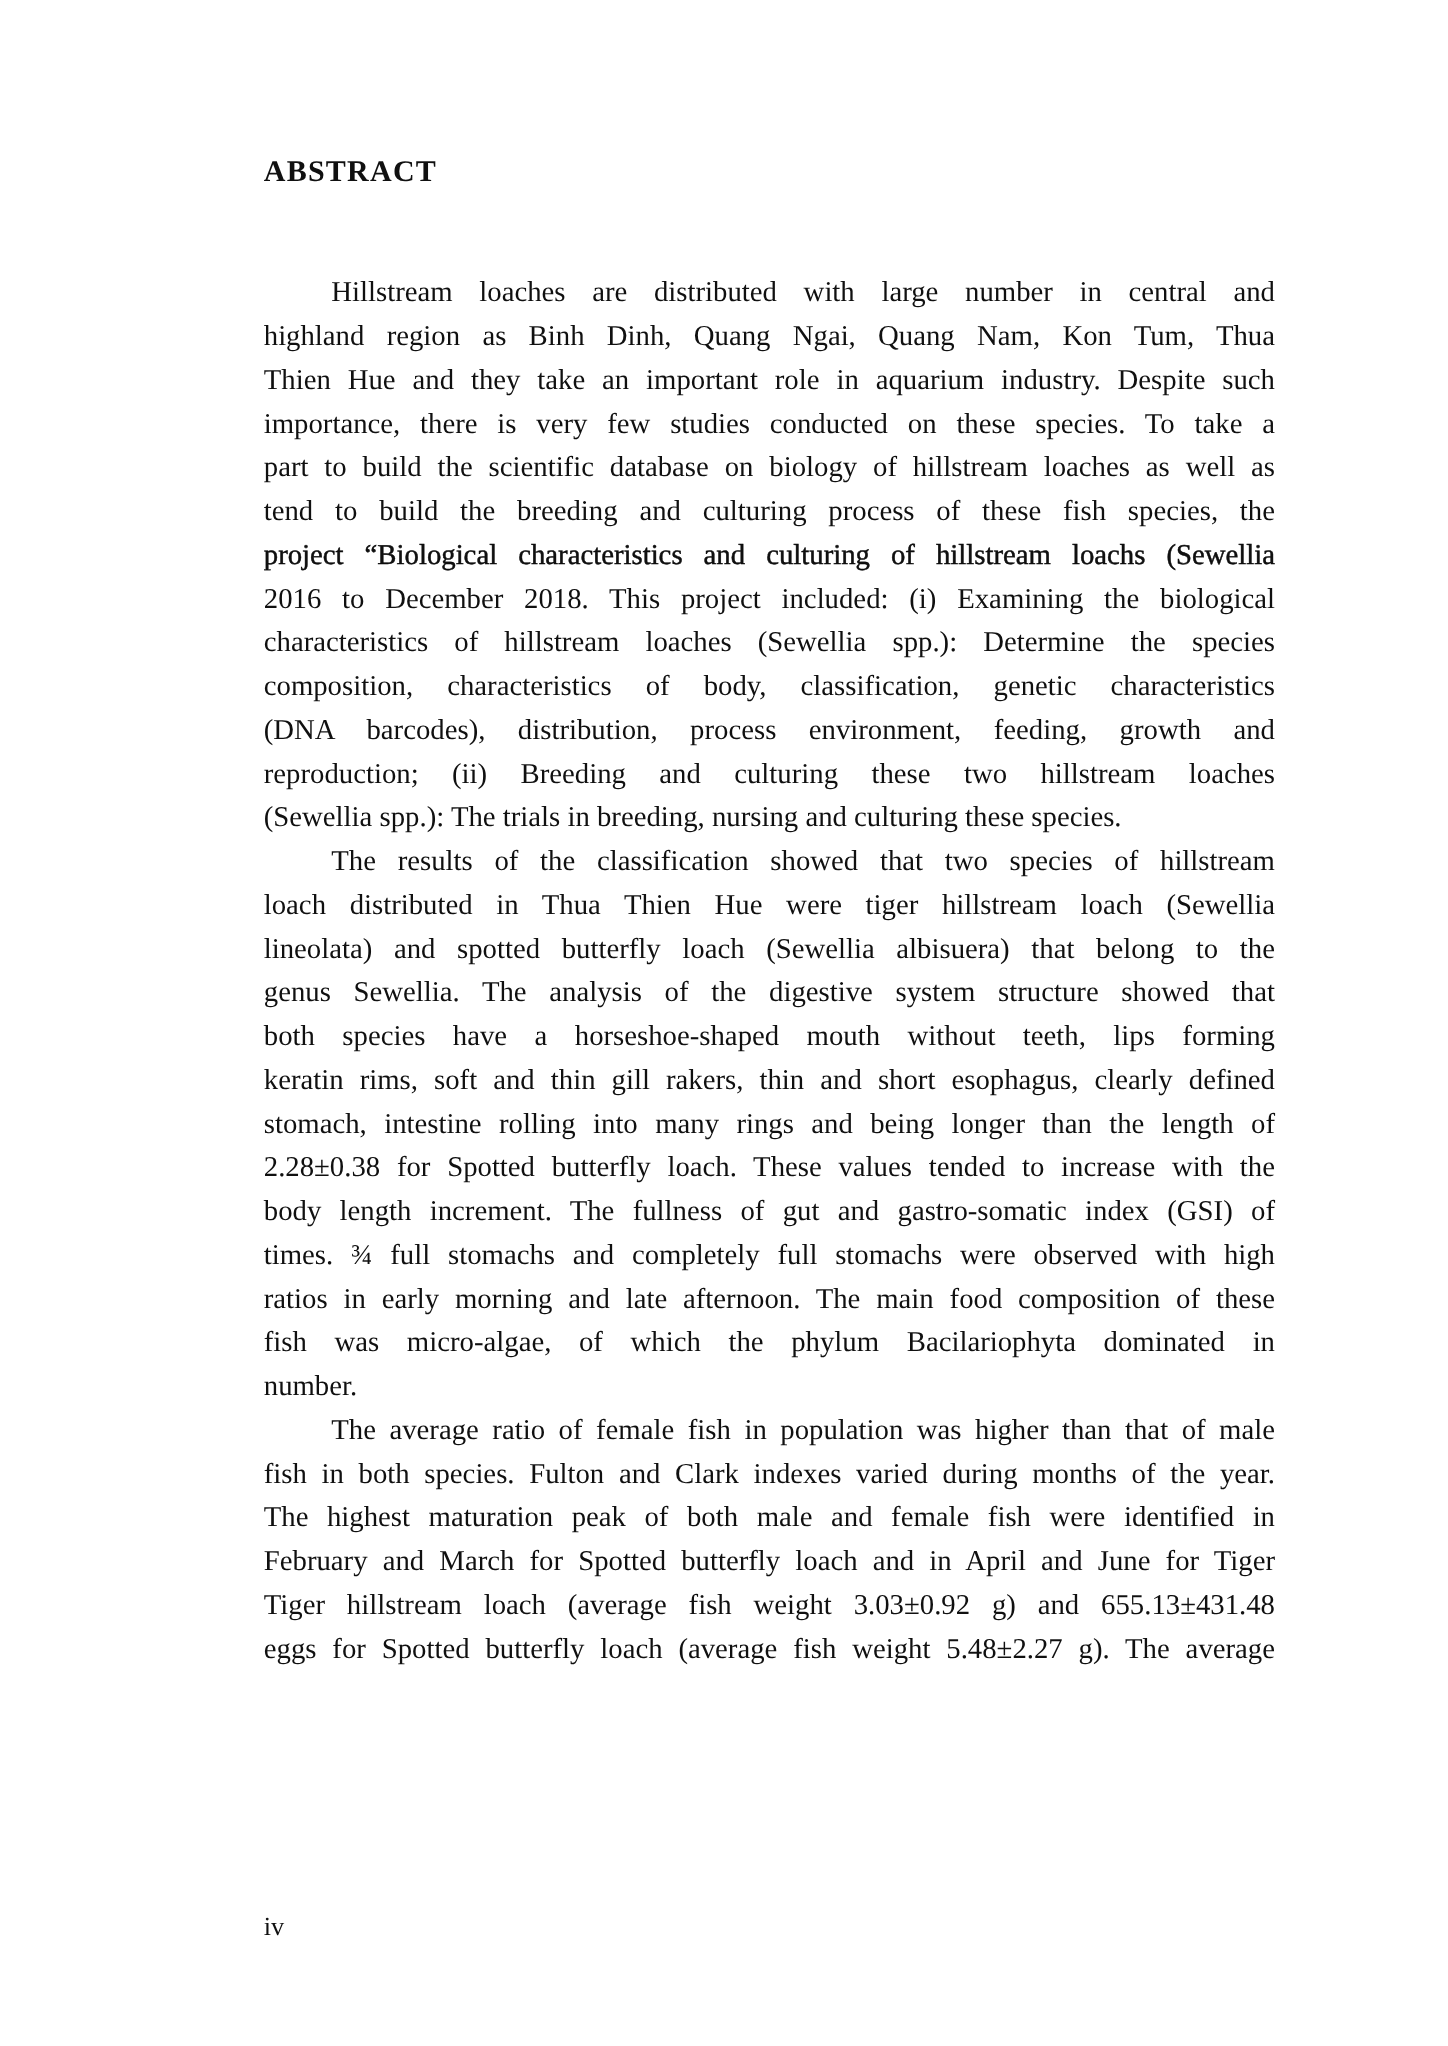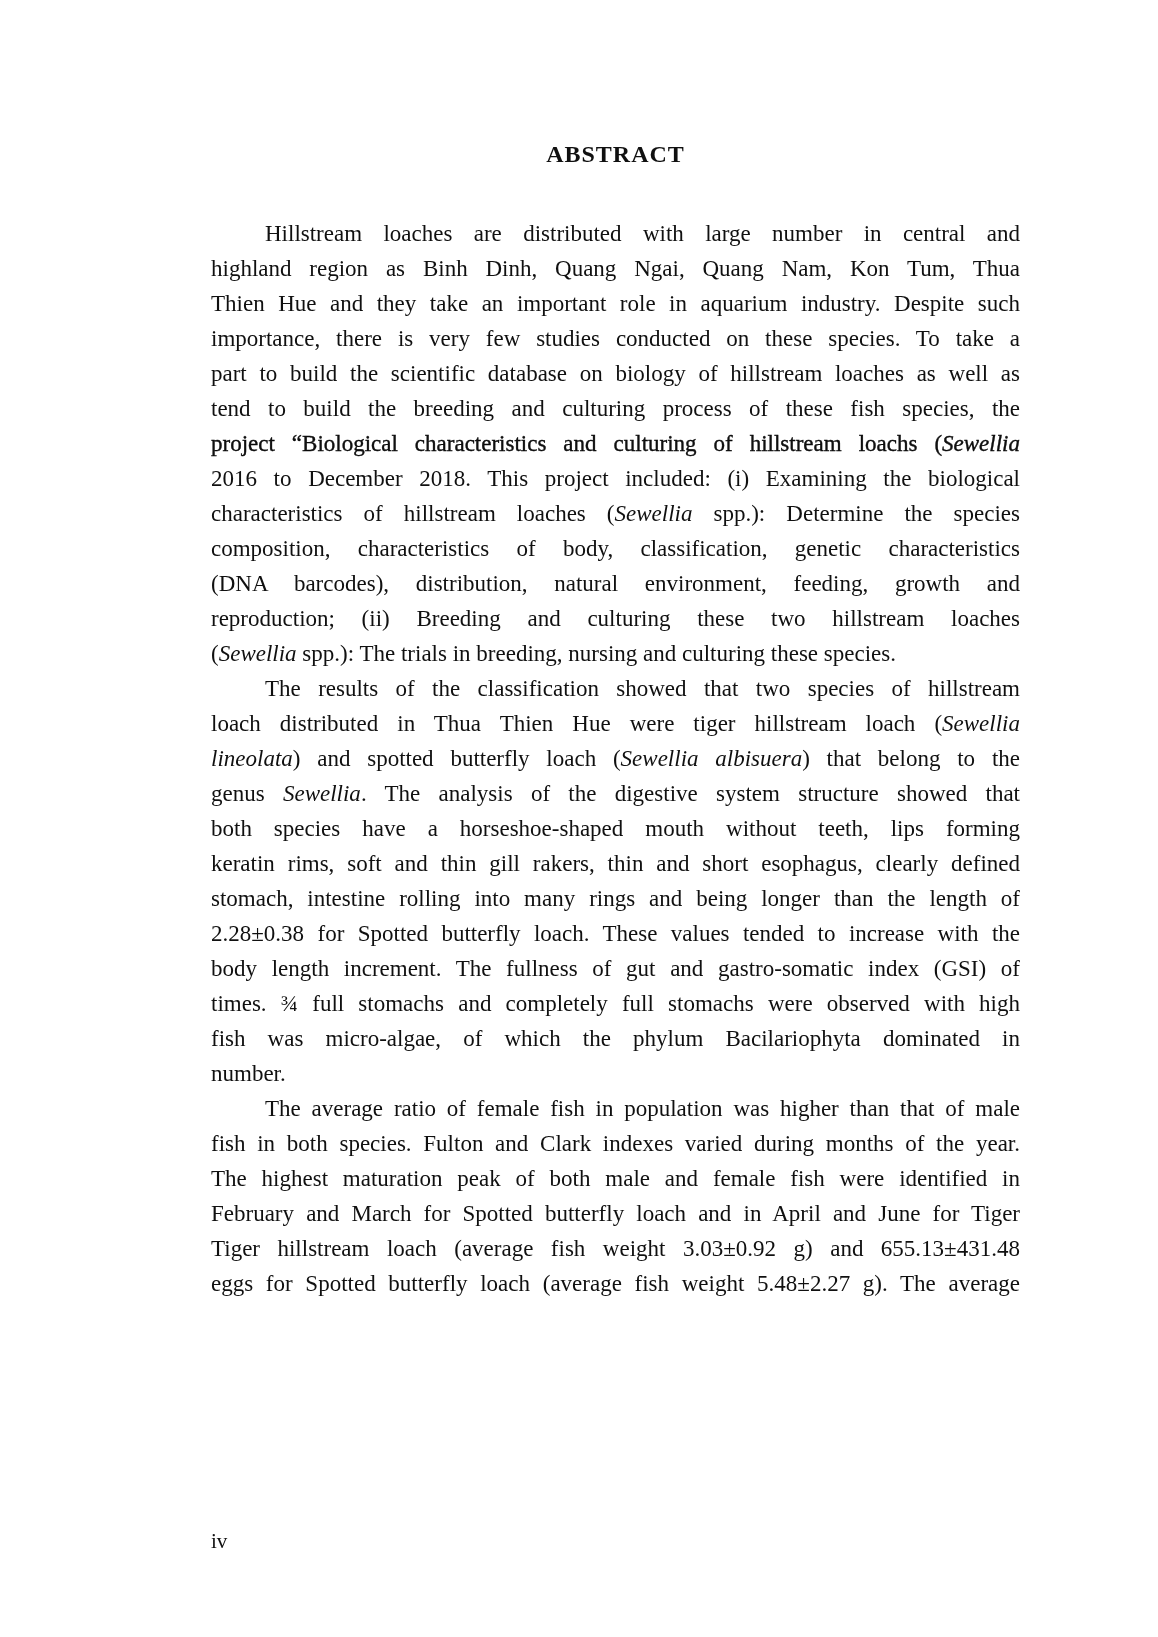--- a/index.html
+++ b/index.html
@@ -7,24 +7,24 @@
     position: relative;
     width: 1158px;
     height: 1637px;
     background: #ffffff;
     font-family: "Liberation Serif", "DejaVu Serif", serif;
     color: #101010;
     overflow: hidden;
   }
   .doc-title {
     position: absolute;
-    top: 140px;
+    top: 124px;
     left: 211px;
     width: 809px;
-    text-align: center;
+    text-align: left;
     font-weight: bold;
     font-size: 24px;
     letter-spacing: 1px;
     line-height: 28px;
   }
   .doc-body {
     position: absolute;
     top: 216px;
     left: 211px;
     width: 809px;
@@ -32,21 +32,21 @@
     line-height: 35px;
   }
   .line {
     text-align: justify;
     text-align-last: justify;
     -moz-text-align-last: justify;
     white-space: nowrap;
   }
   .line.indent { padding-left: 54px; }
   .line.para-end { text-align-last: left; -moz-text-align-last: left; }
-  .it { font-style: italic; }
+  .it { }
   
   .hv { -webkit-text-stroke: 0.35px #000000; }
   .page-number {
     position: absolute;
     top: 1528px;
     left: 211px;
     width: 809px;
     text-align: left;
     font-size: 21px;
     line-height: 26px;
@@ -61,33 +61,34 @@
       <div class="line indent"><span>Hillstream loaches are distributed with large number in central and</span></div>
       <div class="line"><span>highland region as Binh Dinh, Quang Ngai, Quang Nam, Kon Tum, Thua</span></div>
       <div class="line"><span>Thien Hue and they take an important role in aquarium industry. Despite such</span></div>
       <div class="line"><span>importance, there is very few studies conducted on these species. To take a</span></div>
       <div class="line"><span>part to build the scientific database on biology of hillstream loaches as well as</span></div>
       <div class="line"><span>tend to build the breeding and culturing process of these fish species, the</span></div>
       <div class="line"><span class="hv">project “Biological characteristics and culturing of hillstream loachs (</span><span class="it hv">Sewellia</span></div>
       <div class="line"><span>2016 to December 2018. This project included: (i) Examining the biological</span></div>
       <div class="line"><span>characteristics of hillstream loaches (</span><span class="it">Sewellia</span><span> spp.): Determine the species</span></div>
       <div class="line"><span>composition, characteristics of body, classification, genetic characteristics</span></div>
-      <div class="line"><span>(DNA barcodes), distribution, natural environment, feeding, growth and</span></div>
+      <div class="line"><span>(DNA barcodes), distribution, process environment, feeding, growth and</span></div>
       <div class="line"><span>reproduction; (ii) Breeding and culturing these two hillstream loaches</span></div>
       <div class="line para-end"><span>(</span><span class="it">Sewellia</span><span> spp.): The trials in breeding, nursing and culturing these species.</span></div>
       <div class="line indent"><span>The results of the classification showed that two species of hillstream</span></div>
       <div class="line"><span>loach distributed in Thua Thien Hue were tiger hillstream loach (</span><span class="it">Sewellia</span></div>
       <div class="line"><span class="it">lineolata</span><span>) and spotted butterfly loach (</span><span class="it">Sewellia albisuera</span><span>) that belong to the</span></div>
       <div class="line"><span>genus </span><span class="it">Sewellia</span><span>. The analysis of the digestive system structure showed that</span></div>
       <div class="line"><span>both species have a horseshoe-shaped mouth without teeth, lips forming</span></div>
       <div class="line"><span>keratin rims, soft and thin gill rakers, thin and short esophagus, clearly defined</span></div>
       <div class="line"><span>stomach, intestine rolling into many rings and being longer than the length of</span></div>
       <div class="line"><span>2.28±0.38 for Spotted butterfly loach. These values tended to increase with the</span></div>
       <div class="line"><span>body length increment. The fullness of gut and gastro-somatic index (GSI) of</span></div>
       <div class="line"><span>times. ¾ full stomachs and completely full stomachs were observed with high</span></div>
+      <div class="line"><span>ratios in early morning and late afternoon. The main food composition of these</span></div>
       <div class="line"><span>fish was micro-algae, of which the phylum Bacilariophyta dominated in</span></div>
       <div class="line para-end"><span>number.</span></div>
       <div class="line indent"><span>The average ratio of female fish in population was higher than that of male</span></div>
       <div class="line"><span>fish in both species. Fulton and Clark indexes varied during months of the year.</span></div>
       <div class="line"><span>The highest maturation peak of both male and female fish were identified in</span></div>
       <div class="line"><span>February and March for Spotted butterfly loach and in April and June for Tiger</span></div>
       <div class="line"><span>Tiger hillstream loach (average fish weight 3.03±0.92 g) and 655.13±431.48</span></div>
       <div class="line"><span>eggs for Spotted butterfly loach (average fish weight 5.48±2.27 g). The average</span></div>
     </div>
   <div class="page-number">iv</div>

